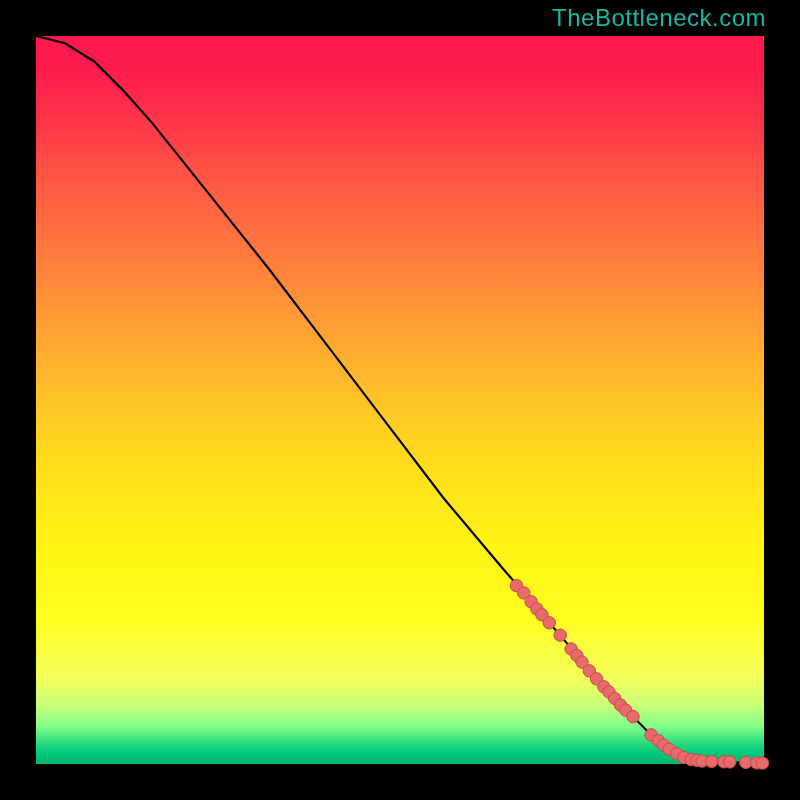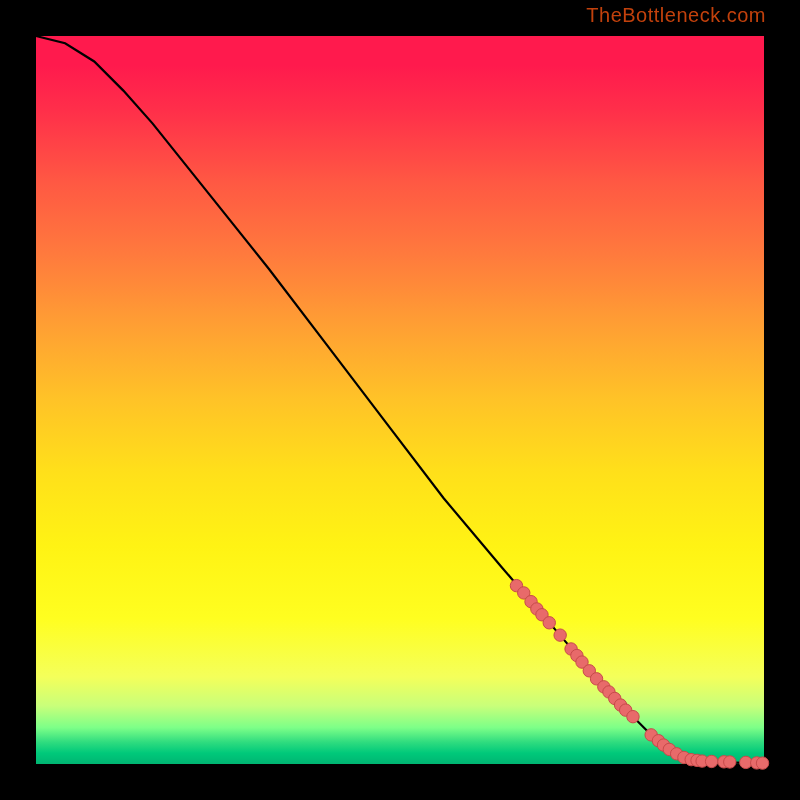--- a/index.html
+++ b/index.html
@@ -16,22 +16,22 @@
     left: 0;
     top: 0;
     width: 800px;
     height: 800px;
     background: #000;
   }
   .watermark {
     position: absolute;
     top: 4px;
     right: 34px;
-    color: #c2410c;
-    font-size: 20px;
+    color: #14b8a6;
+    font-size: 24px;
     font-weight: 500;
     letter-spacing: 0.5px;
   }
   .plot {
     position: absolute;
     left: 36px;
     top: 36px;
     width: 728px;
     height: 728px;
     

